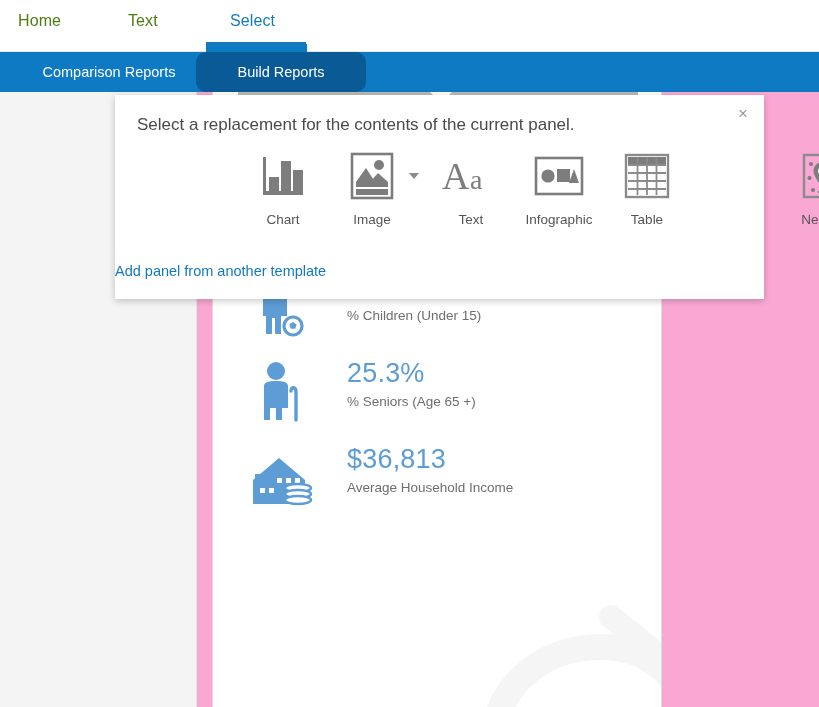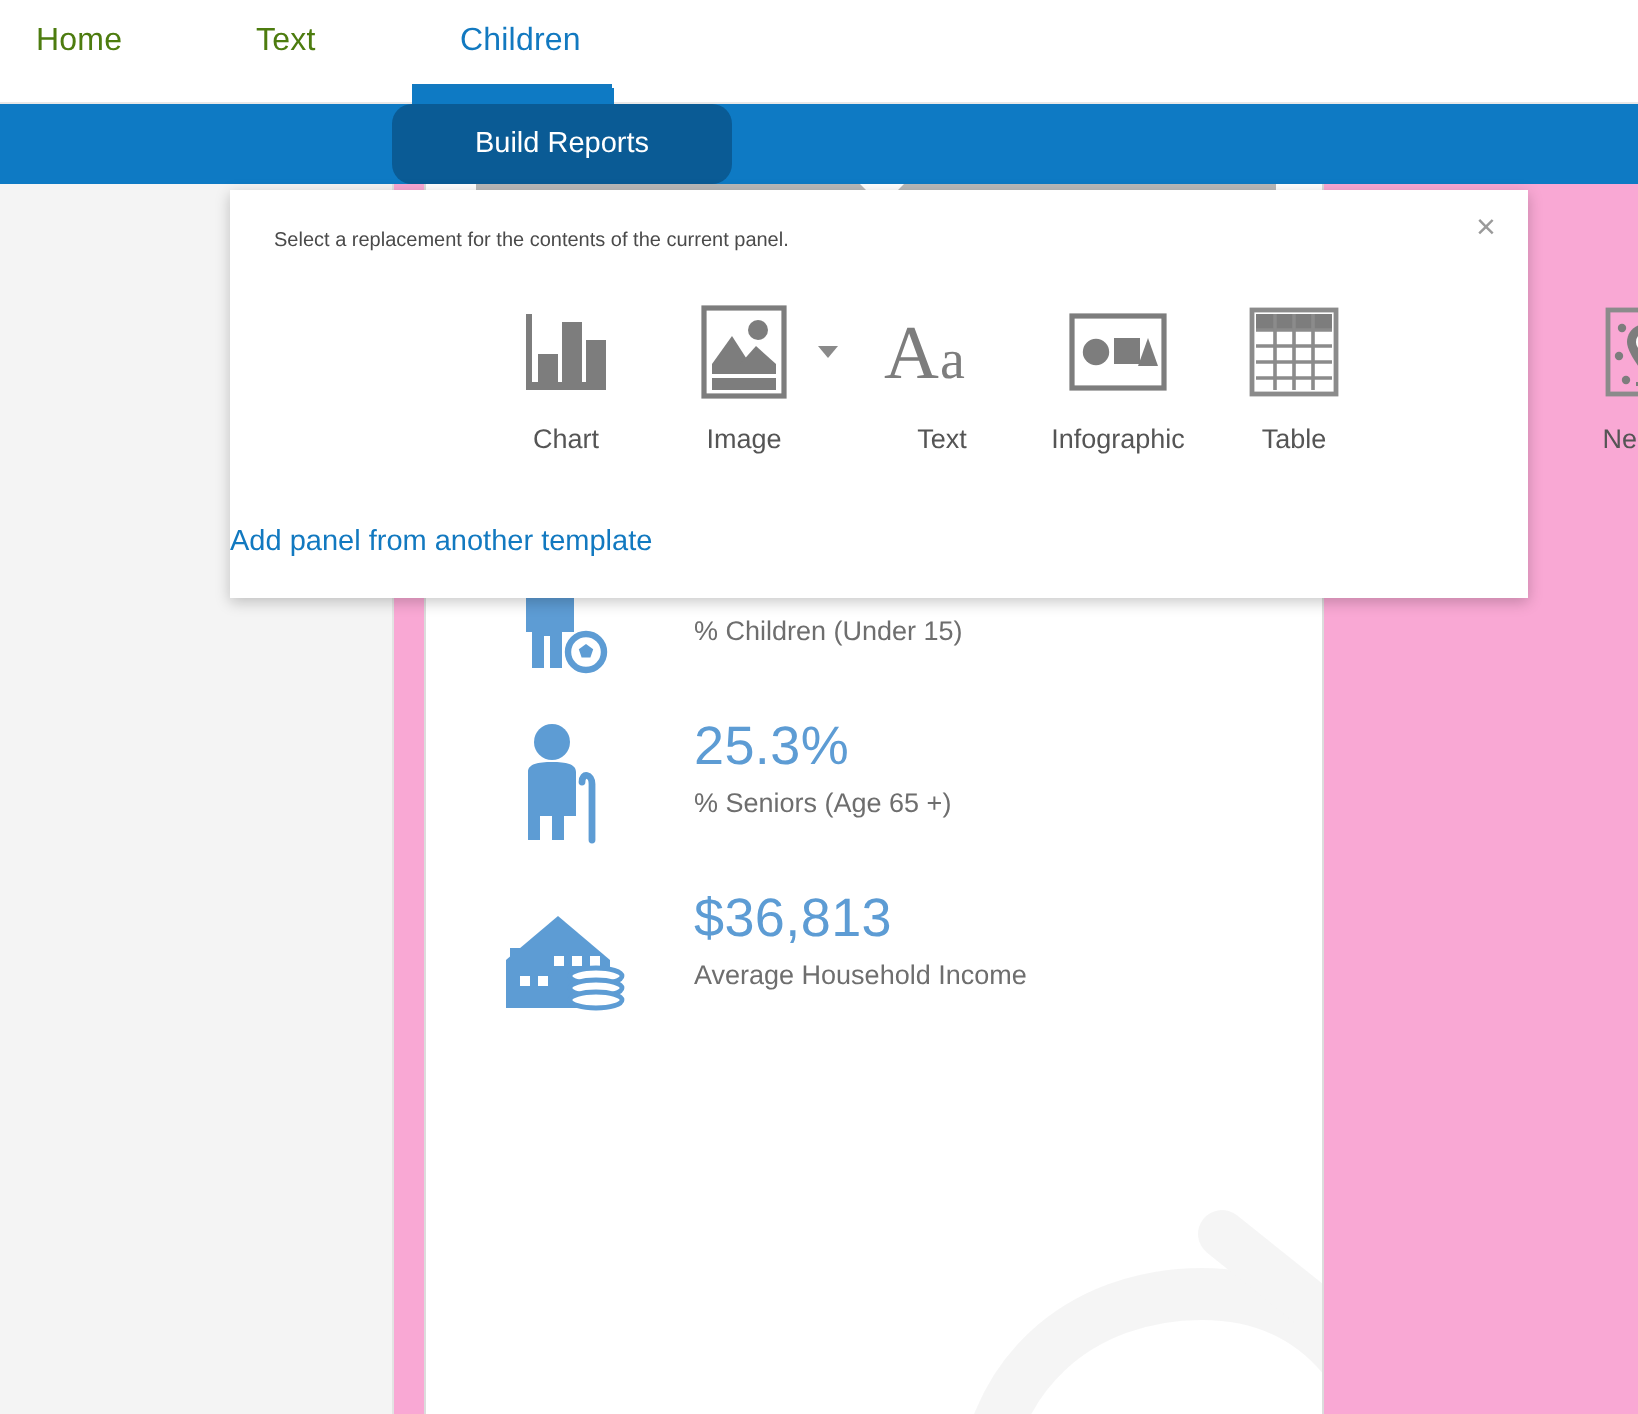--- a/index.html
+++ b/index.html
@@ -209,21 +209,21 @@
     width: 22px; height: 22px;
     line-height: 22px;
     text-align: center;
     font-size: 17px;
     color: #9a9a9a;
     cursor: pointer;
   }
   .dialog-prompt {
     position: absolute;
     left: 22px; top: 20px;
-    font-size: 10px;
+    font-size: 17px;
     color: #4a4a4a;
   }
   .options {
     position: absolute;
     left: 0; top: 52px;
     width: 649px; height: 95px;
   }
   .option {
     position: absolute;
     top: 0;
@@ -266,27 +266,30 @@
 <div id="app">
 
   <div class="topnav">
     <div class="topnav-item" style="left:16px;">
       <span>Home</span>
     </div>
     <div class="topnav-item" style="left:126px;">
       <span>Text</span>
     </div>
     <div class="topnav-item active" style="left:228px;">
-      <span>Children</span>
+      <span>Select</span>
       <div class="topnav-underline" style="left:-22px; width:100px; bottom:-12px;"></div>
     </div>
   </div>
 
   <div class="subnav-stub" style="left:206px; width:101px;"></div>
   <div class="subnav">
+    <div class="subnav-tab" style="left:16px; width:186px;">
+      <span>Comparison Reports</span>
+    </div>
     <div class="subnav-tab active" style="left:196px; width:170px;border-radius:10px;">
       <span>Build Reports</span>
     </div>
   </div>
 
   <div class="page-body">
     <div class="left-rail"></div>
 
     <div class="report-card">
 

